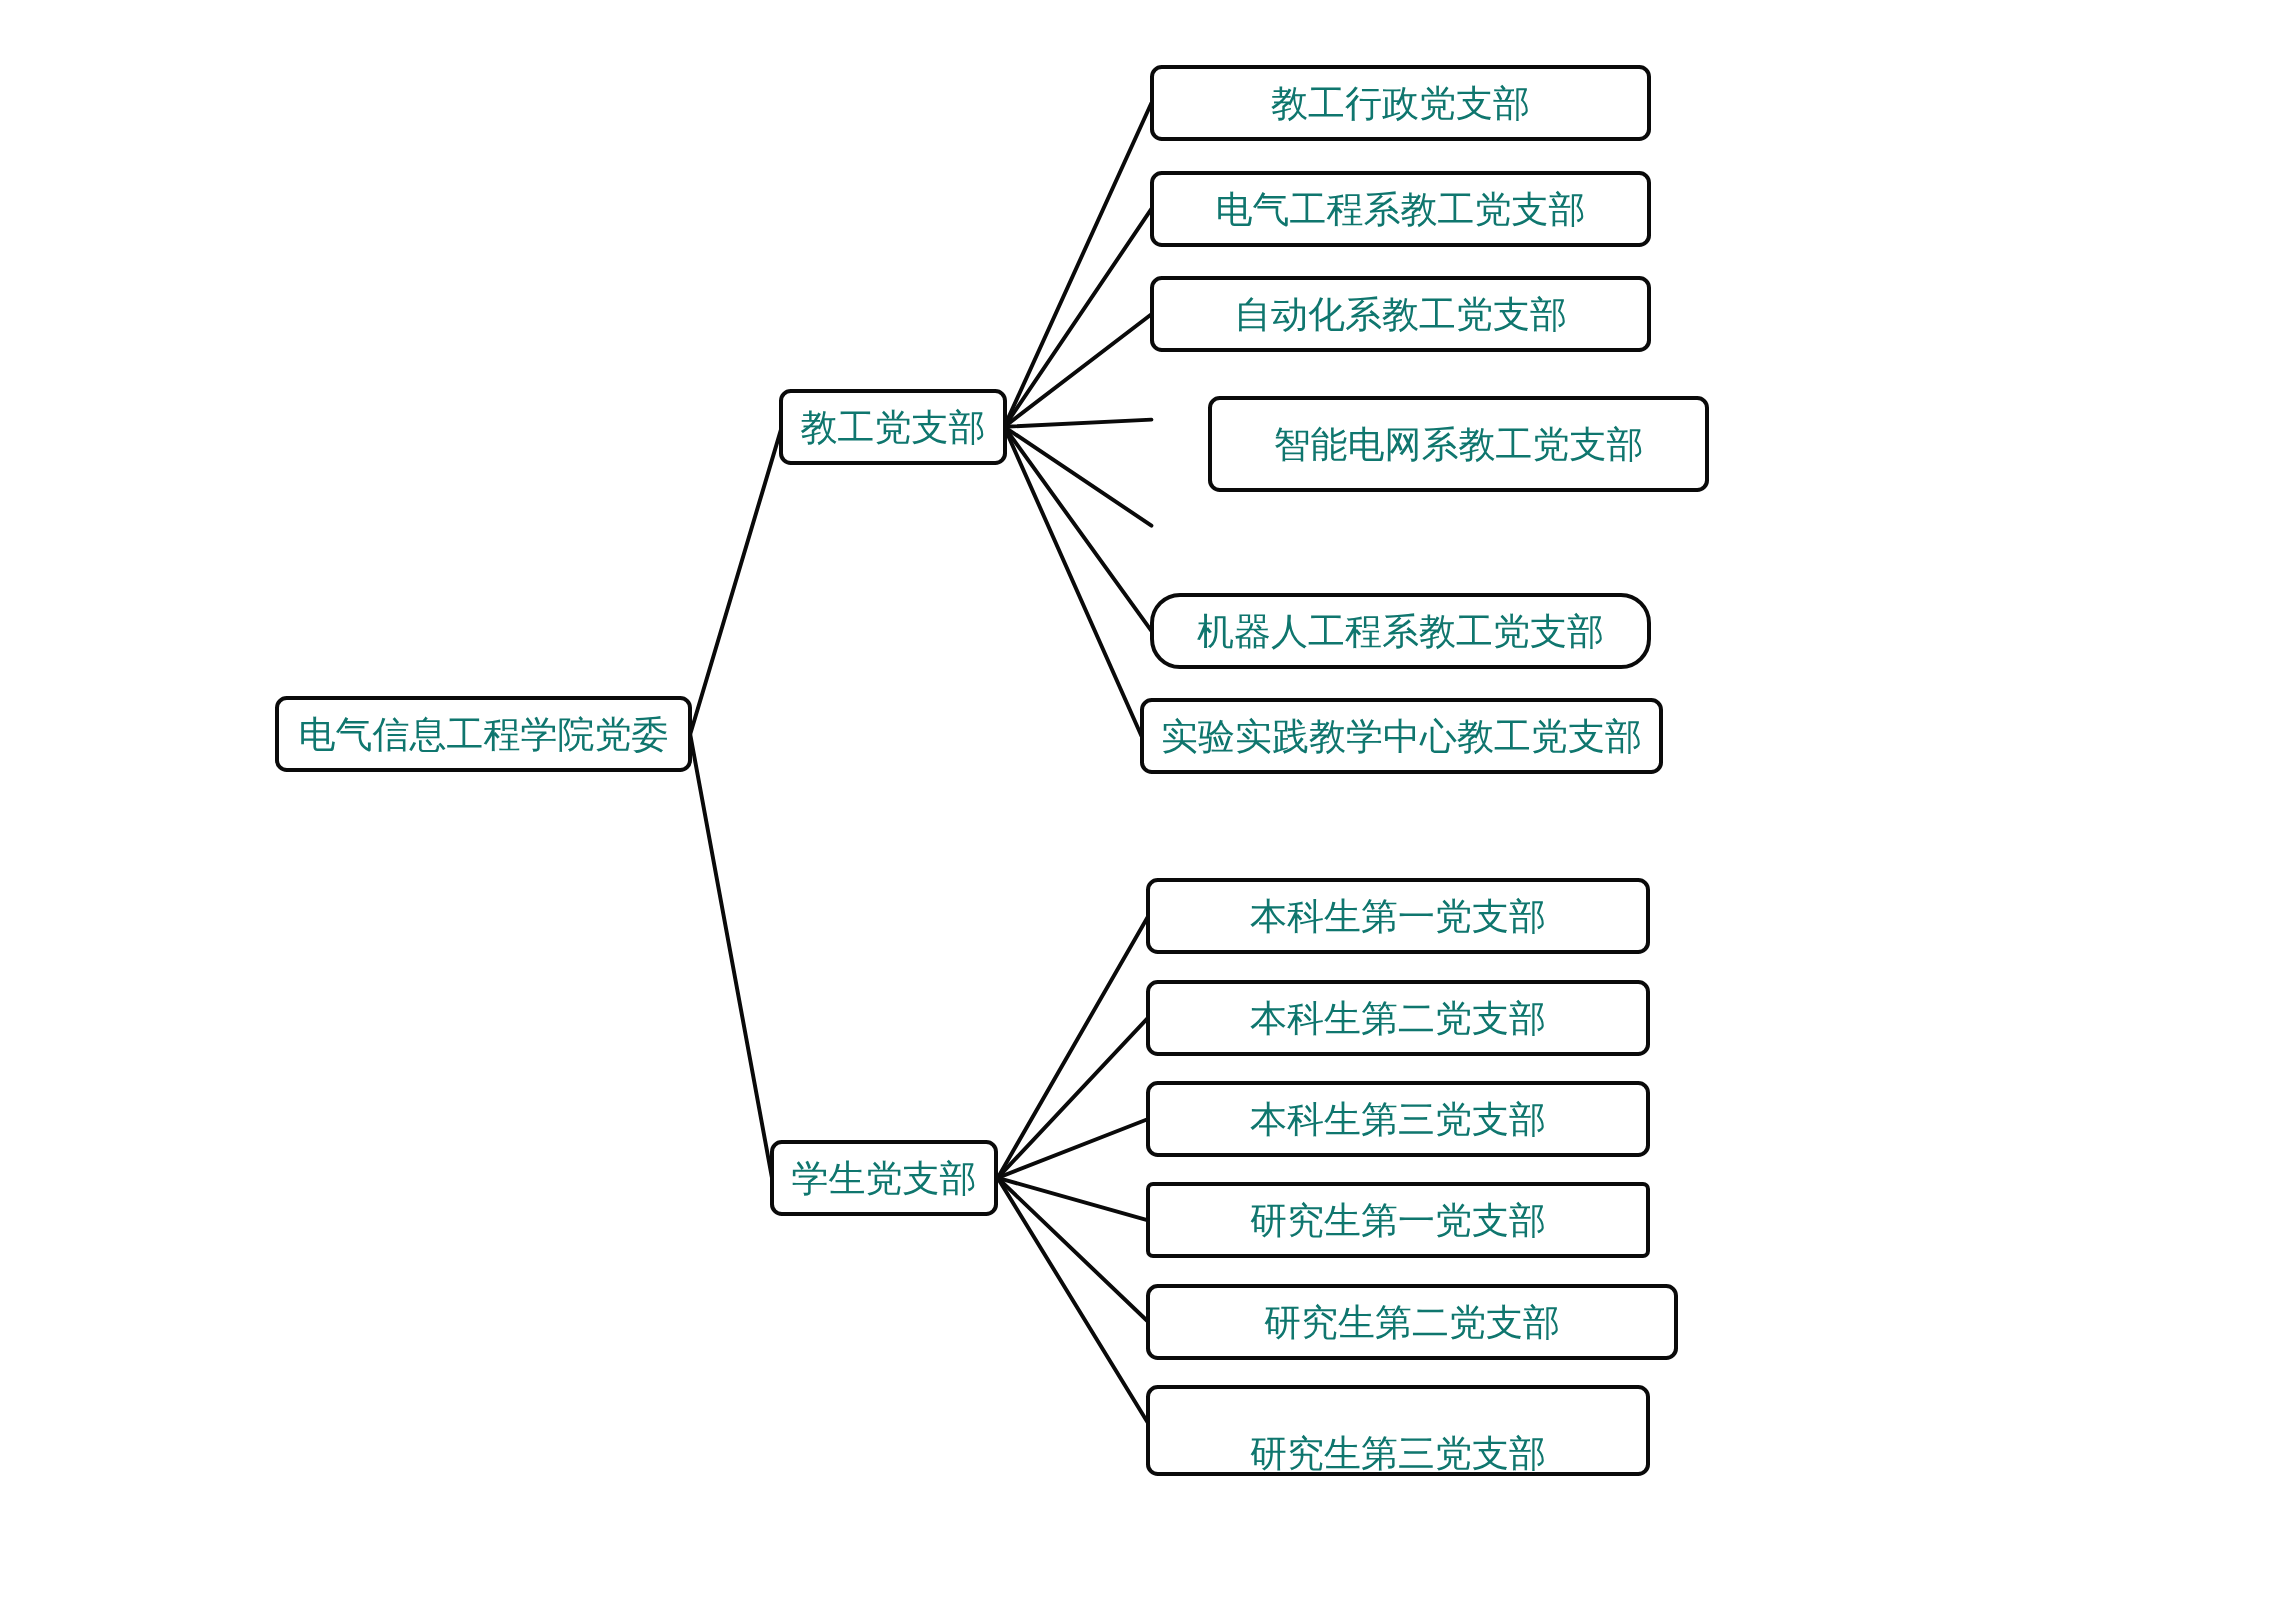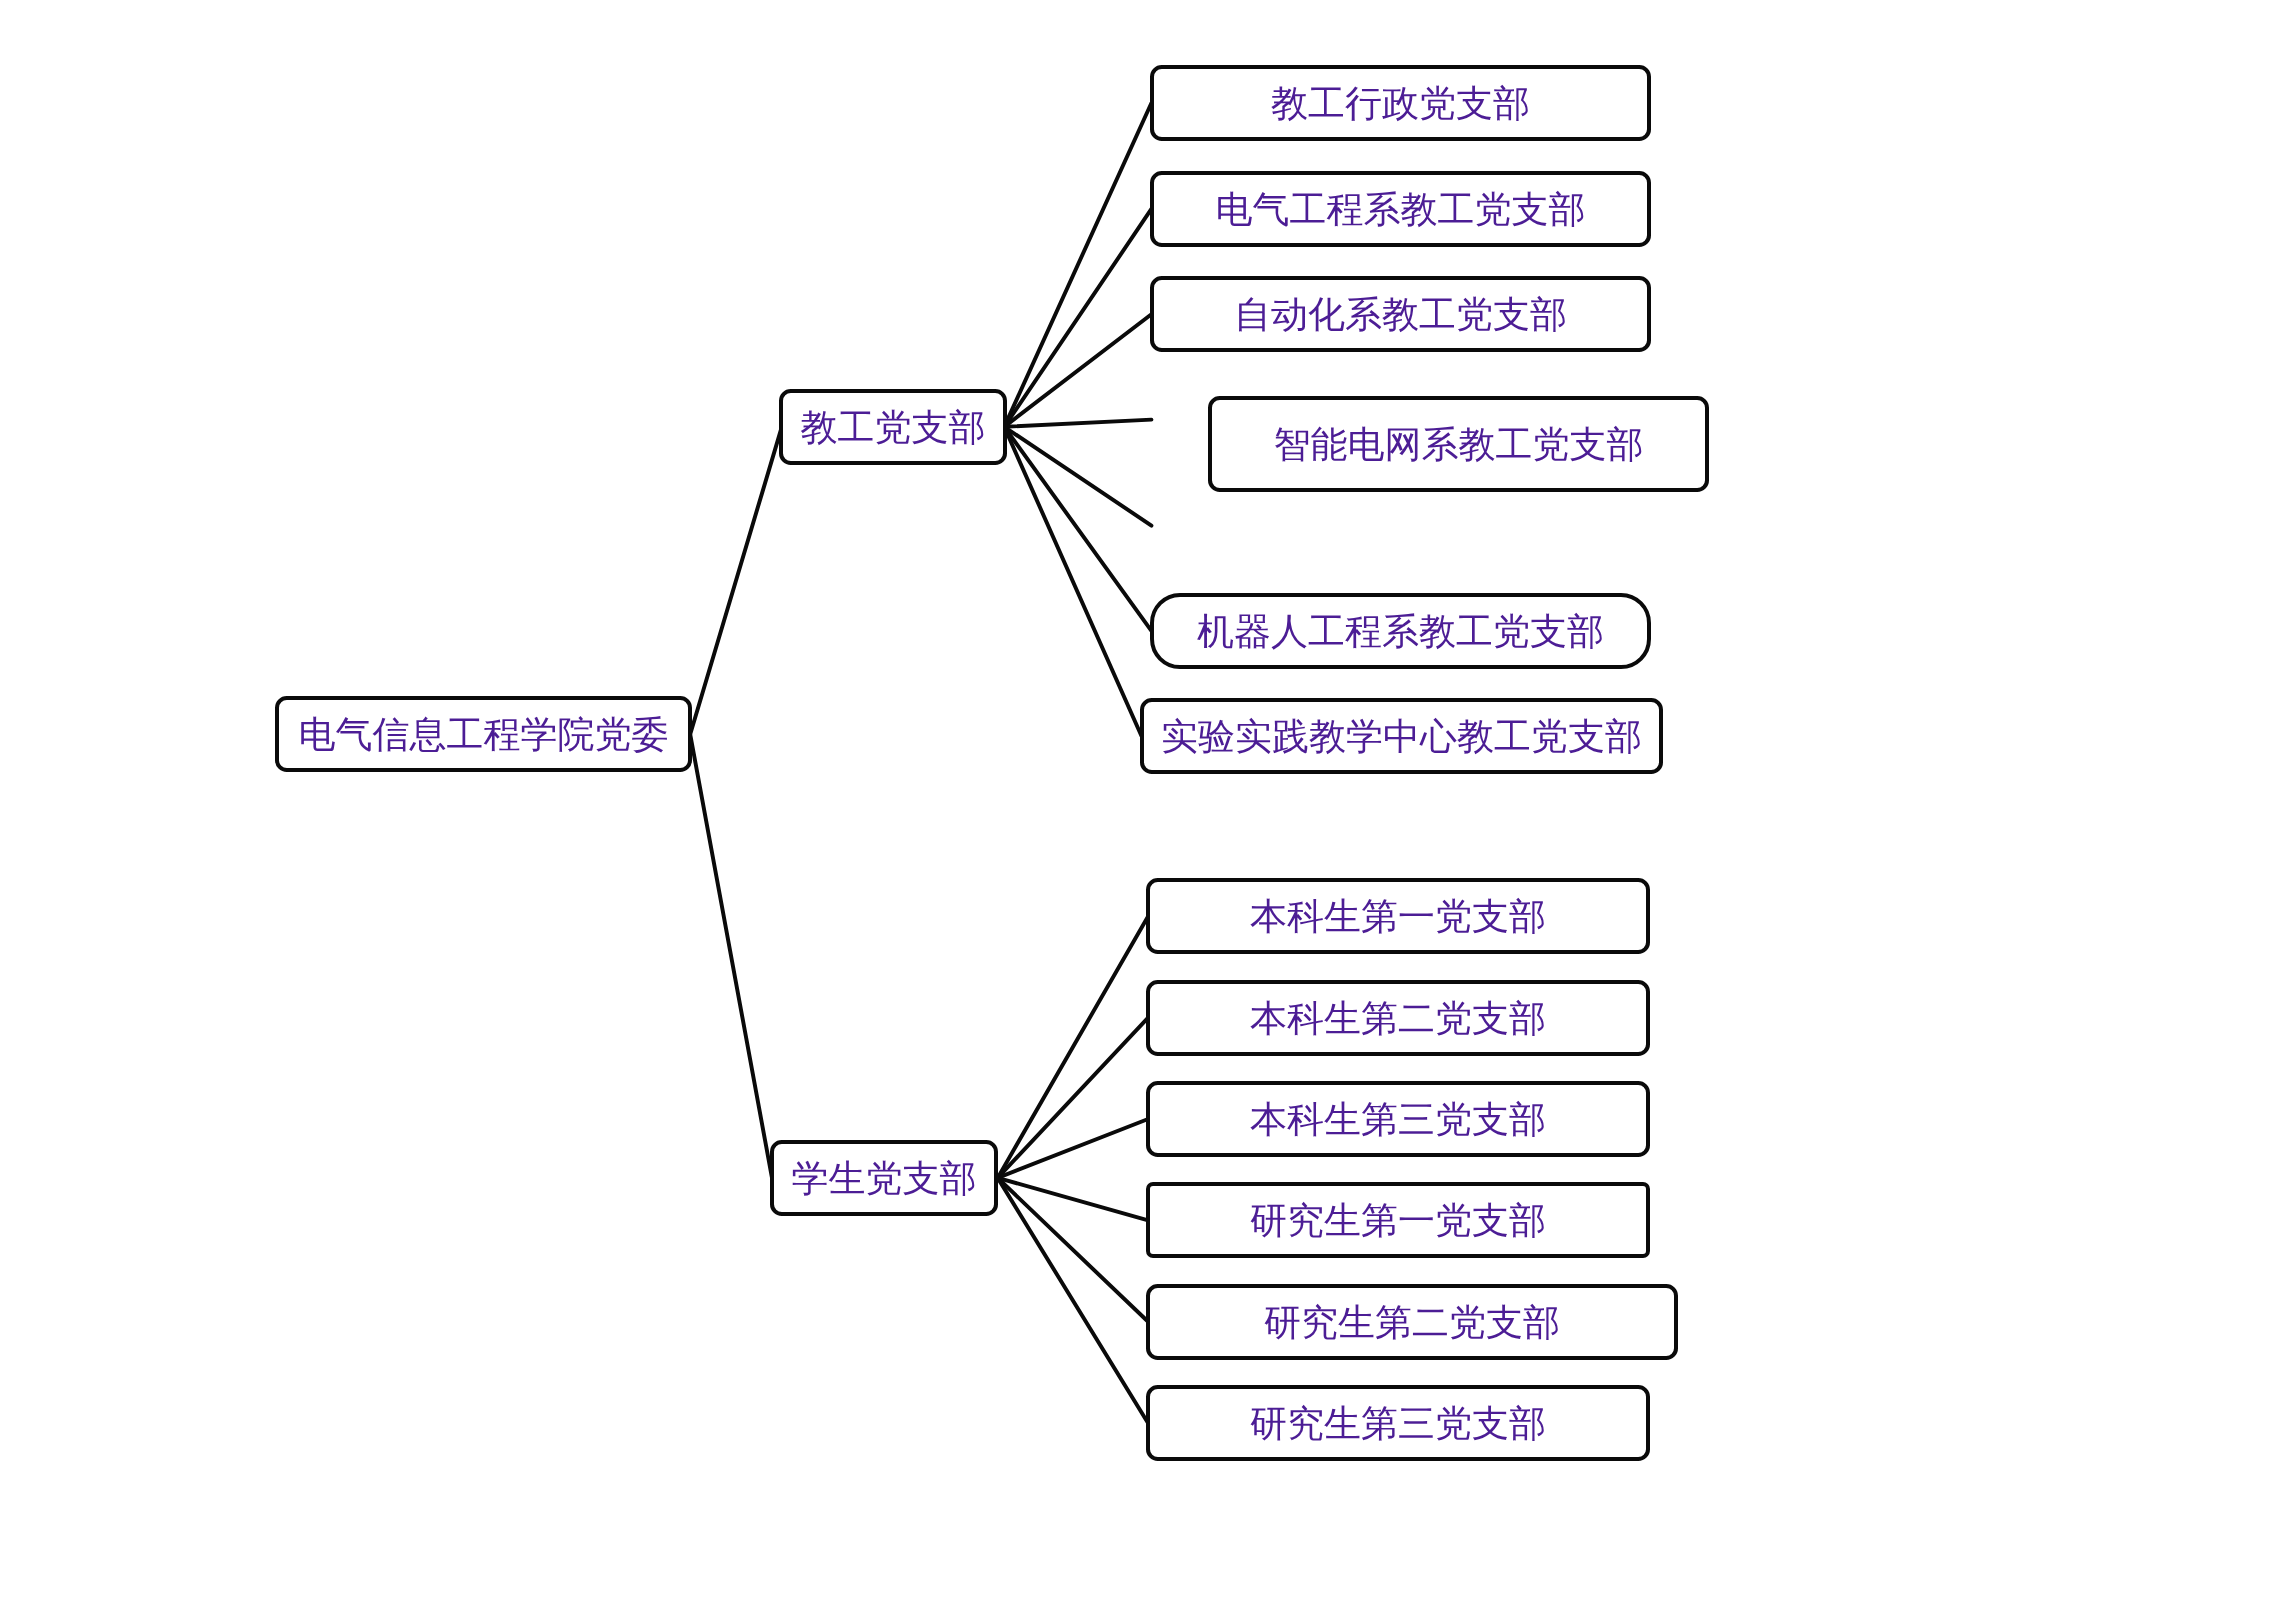--- a/index.html
+++ b/index.html
@@ -30,21 +30,21 @@
   .node {
     position: absolute;
     box-sizing: border-box;
     background: #ffffff;
     border: 4.6px solid #0a0a0a;
     border-radius: 11.8px;
     display: flex;
     align-items: center;
     justify-content: center;
     white-space: nowrap;
-    color: #4c1d95;
+    color: #0f766e;
     font-size: 37px;
     line-height: 1;
   }
   .node .label {
     display: inline-block;
     padding: 0 6.5px;
   }
 </style>
 </head>
 <body>
@@ -110,18 +110,18 @@
   </div>
   <div class="node" style="left:1146px; top:1081px; width:504px; height:76px;">
     <span class="label">本科生第三党支部</span>
   </div>
   <div class="node" style="left:1146px; top:1182px; width:504px; height:76px;border-radius:7px;">
     <span class="label">研究生第一党支部</span>
   </div>
   <div class="node" style="left:1146px; top:1284px; width:532px; height:76px;">
     <span class="label">研究生第二党支部</span>
   </div>
-  <div class="node" style="left:1146px; top:1385px; width:504px; height:76px;">
+  <div class="node" style="left:1146px; top:1385px; width:504px; height:91px;align-items:flex-end;">
     <span class="label">研究生第三党支部</span>
   </div>
 
 </div>
 
 
 </body></html>

